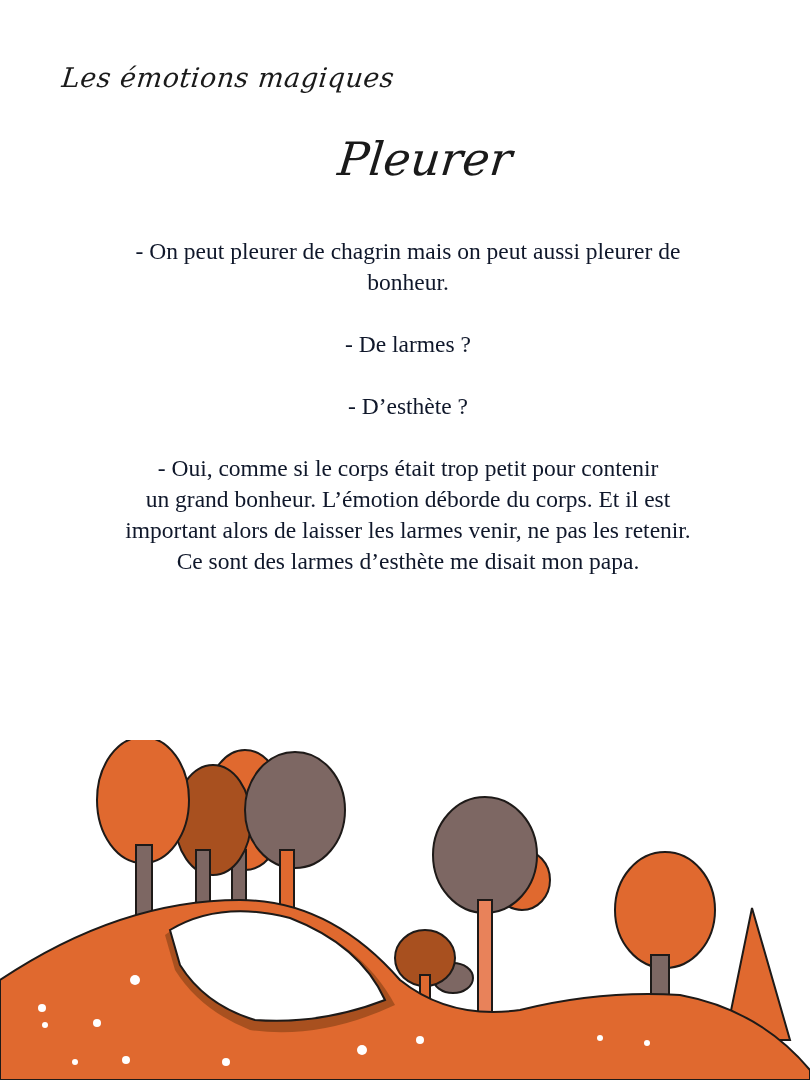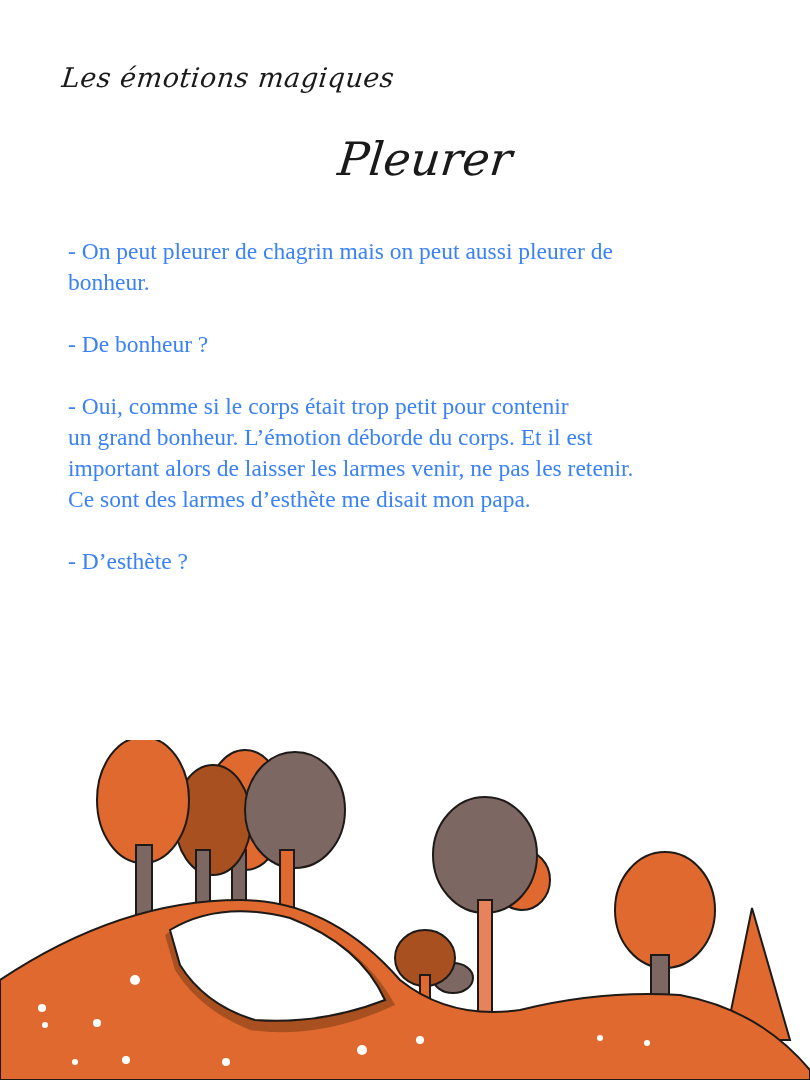--- a/index.html
+++ b/index.html
@@ -12,40 +12,40 @@
   }
   .title {
     position: absolute; left: 0; width: 810px; top: 132px; text-align: center;
     font-family: "DejaVu Serif", serif; font-style: italic;
     font-size: 46px; color: #1a1a1a; padding-left: 40px; box-sizing: border-box;
     transform: skewX(-6deg);
   }
   .body-text {
     position: absolute; left: 68px; top: 236px; width: 680px;
     font-family: "Liberation Serif", serif; font-size: 23.5px;
-    line-height: 31px; color: #3b82f6;
+    line-height: 31px; color: #0f172a; text-align: center;
   }
   .para { margin: 0 0 31px 0; white-space: pre-line; }
   .illustration { position: absolute; left: 0; top: 740px; width: 810px; height: 340px; }
 </style>
 </head>
 <body>
 
 <div class="series">Les émotions magiques</div>
 <div class="title">Pleurer</div>
 
 <div class="body-text">
   <p class="para">- On peut pleurer de chagrin mais on peut aussi pleurer de
 bonheur.</p>
-  <p class="para">- De bonheur ?</p>
+  <p class="para">- De larmes ?</p>
+  <p class="para">- D’esthète ?</p>
   <p class="para">- Oui, comme si le corps était trop petit pour contenir
 un grand bonheur.  L’émotion déborde du corps. Et il est
 important alors de laisser les larmes venir, ne pas les retenir.
 Ce sont des larmes d’esthète me disait mon papa.</p>
-  <p class="para">- D’esthète ?</p>
 </div>
 
 <svg class="illustration" viewBox="0 0 810 340" xmlns="http://www.w3.org/2000/svg">
   <g stroke="#1e1a18" stroke-width="2">
 
     <ellipse cx="245" cy="70" rx="40" ry="60" fill="#e0692f"></ellipse>
     <rect x="232" y="110" width="14" height="70" fill="#7d6763"></rect>
     <ellipse cx="213" cy="80" rx="38" ry="55" fill="#a8501f"></ellipse>
     <rect x="196" y="110" width="14" height="70" fill="#7d6763"></rect>
     <ellipse cx="295" cy="70" rx="50" ry="58" fill="#7d6763"></ellipse>

